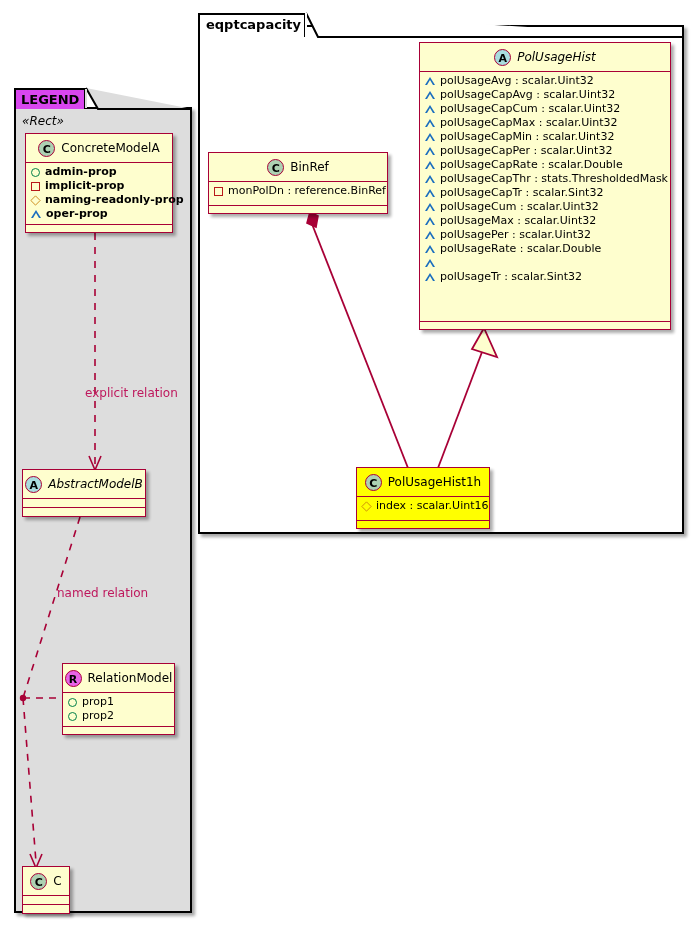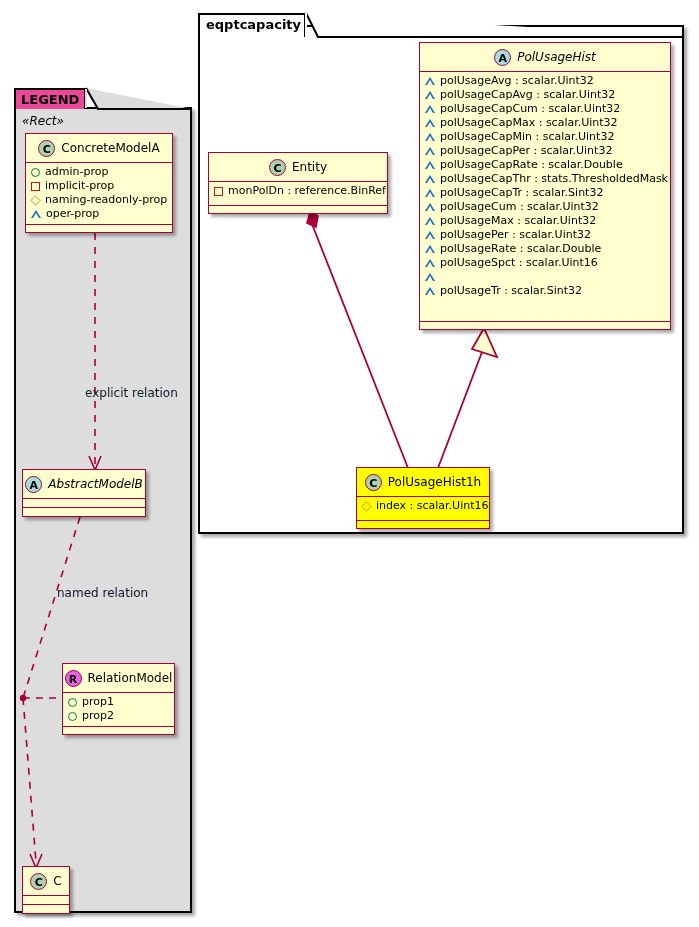--- a/index.html
+++ b/index.html
@@ -49,21 +49,21 @@
     border: 2px solid #000000;
     background: #dddddd;
     box-sizing: border-box;
     box-shadow: 3px 3px 3px rgba(0,0,0,0.35);
   }
   .legend-tab {
     position: absolute;
     border: 2px solid #000000;
     border-bottom: none;
     box-sizing: border-box;
-    background: #ec4899;
+    background: #d946ef;
     font-weight: bold;
     font-size: 13px;
     line-height: 20px;
     padding: 0 5px;
     white-space: nowrap;
   }
 
   
   .uml-class {
     position: absolute;
@@ -164,21 +164,21 @@
     position: absolute;
     text-align: left;
     font-style: italic;
     font-size: 12px;
     white-space: nowrap;
   }
   .edge-label {
     position: absolute;
     font-size: 12px;
     white-space: nowrap;
-    color: #0f172a;
+    color: #be185d;
   }
   svg.overlay {
     position: absolute;
     left: 0; top: 0;
     width: 699px;
     height: 927px;
     pointer-events: none;
   }
 </style>
 </head>
@@ -228,21 +228,21 @@
   <div class="edge-label" style="left:85px; top:386px;">explicit relation</div>
   <div class="edge-label" style="left:57px; top:586px;">named relation</div>
 
   <div class="uml-class" style="left:25px; top:133px; width:148px; height:100px;">
     <div class="uml-header">
       <span class="title-wrap">
         <span class="badge c">C</span>
         <span class="cname">ConcreteModelA</span>
       </span>
     </div>
-    <div class="uml-attrs" style="height:62px;">
+    <div class="uml-attrs" style="height:62px;font-weight:bold;">
       <div class="attr-row">
         <span class="mk circle"></span>
         <span>admin-prop</span>
       </div>
       <div class="attr-row">
         <span class="mk square"></span>
         <span>implicit-prop</span>
       </div>
       <div class="attr-row">
         <span class="mk diamond"></span>
@@ -353,38 +353,34 @@
       <div class="attr-row">
           <span class="mk triangle"></span>
           <span>polUsagePer : scalar.Uint32</span>
         </div>
       <div class="attr-row">
           <span class="mk triangle"></span>
           <span>polUsageRate : scalar.Double</span>
         </div>
       <div class="attr-row">
           <span class="mk triangle"></span>
-          <span>polUsageSpct : scalar.Uint16</span>
-        </div>
-      <div class="attr-row">
-          <span class="mk triangle"></span>
         </div>
       <div class="attr-row">
           <span class="mk triangle"></span>
           <span>polUsageTr : scalar.Sint32</span>
         </div>
     </div>
     <div class="uml-methods"></div>
   </div>
 
   <div class="uml-class" style="left:208px; top:152px; width:180px; height:62px;">
     <div class="uml-header">
       <span class="title-wrap">
         <span class="badge c">C</span>
-        <span class="cname">Entity</span>
+        <span class="cname">BinRef</span>
       </span>
     </div>
     <div class="uml-attrs" style="height:24px;">
       <div class="attr-row">
         <span class="mk square"></span>
         <span>monPolDn : reference.BinRef</span>
       </div>
     </div>
     <div class="uml-methods"></div>
   </div>

